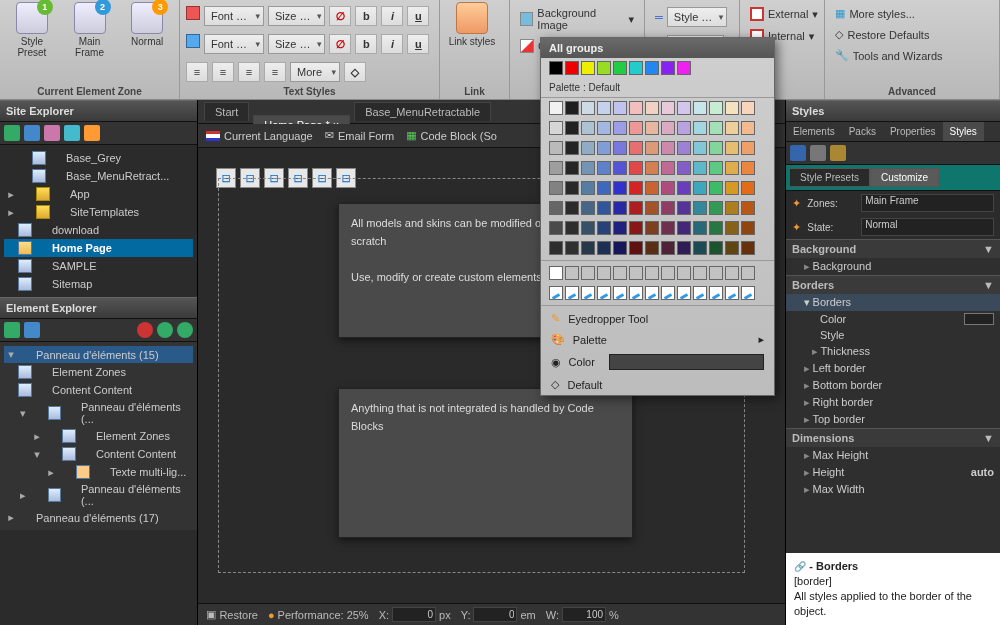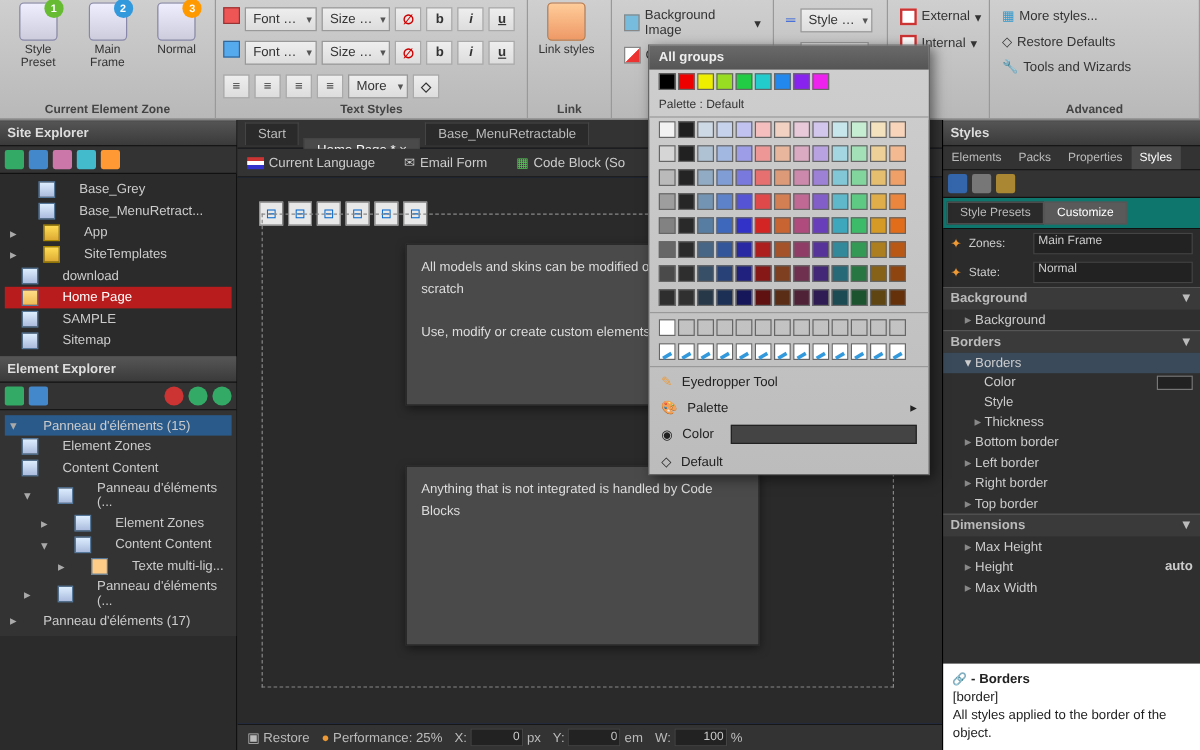--- a/index.html
+++ b/index.html
@@ -23,33 +23,33 @@
 .ritem { display:flex; align-items:center; gap:4px; padding:1px 4px; }
 .ritem .sq { width:14px; height:14px; border:1px solid #888; }
 
 
 .left { position:absolute; left:0; top:100px; width:198px; bottom:0; background:#2b2b2b; border-right:1px solid #000; }
 .panel-hd { background:linear-gradient(#555,#3a3a3a); color:#ddd; padding:4px 6px; font-weight:bold; border-top:1px solid #666; border-bottom:1px solid #111; }
 .toolbar-min { background:#333; padding:3px 4px; display:flex; gap:4px; border-bottom:1px solid #111; }
 .mini { width:16px; height:16px; border-radius:2px; }
 .tree { padding:4px 4px; }
 .tree-item { display:flex; align-items:center; gap:20px; padding:2px 2px; color:#ccc; }
-.tree-item.sel { background:#b91c1c; color:#fff; }
+.tree-item.sel { background:#0369a1; color:#fff;font-weight:bold; }
 .tw { width:10px; text-align:center; color:#aaa; }
 .fic { width:14px; height:14px; }
 .fold{background:linear-gradient(#fd5,#da3);border:1px solid #a80;}
 .page{background:linear-gradient(#def,#abd);border:1px solid #579;}
 .ind1{padding-left:14px}.ind2{padding-left:28px}.ind3{padding-left:42px}
 
 
 .center { position:absolute; left:198px; right:215px; top:100px; bottom:0; background:#1d4ed8; display:flex; flex-direction:column; }
 .doctabs { height:24px; background:#333; display:flex; align-items:center; gap:4px; padding:0 6px; border-bottom:1px solid #111; }
 .dtab { padding:3px 10px; background:#2a2a2a; color:#bbb; border:1px solid #444; border-bottom:none; }
 .dtab.active { background:#4a4a4a; color:#fff;margin-top:26px; }
-.doctb { height:24px; background:#333; display:flex; align-items:center; gap:24px; padding:0 8px; color:#ccc; border-bottom:1px solid #111; }
+.doctb { height:24px; background:#333; display:flex; align-items:center; gap:12px; padding:0 8px; color:#ccc; border-bottom:1px solid #111; }
 .doctb .it { display:flex; align-items:center; gap:4px; }
 .canvas { flex:1; background:#2a2a2a; position:relative; overflow:hidden; }
 .page-outline { position:absolute; left:20px; top:30px; right:40px; bottom:30px; border:1px dashed #888; }
 .content-box { position:absolute; left:140px; width:295px; background:#4a4a4a; border:1px solid #222; color:#ddd; padding:10px 12px; font-size:12px; line-height:18px; box-shadow:0 3px 8px rgba(0,0,0,.5); }
 .cb1{top:55px;height:135px;} .cb2{top:240px;height:150px;}
 .handles { position:absolute; left:18px; top:20px; display:flex; gap:4px; }
 .handle { width:20px; height:20px; background:#e8e8e8; border:1px solid #888; display:flex; align-items:center; justify-content:center; color:#06c; font-size:11px; }
 .status { height:22px; background:#333; display:flex; align-items:center; gap:10px; padding:0 8px; color:#bbb; border-top:1px solid #111; }
 .status .cell{display:flex;gap:3px;align-items:center;}
 .status input{width:44px;background:#222;border:1px solid #444;color:#ccc;padding:1px 2px;font-size:10px;text-align:right;}
@@ -416,24 +416,24 @@
         <span>Color</span>
         <div class="swch"></div>
       </div>
     <div class="prop" style="padding-left:34px">
         <span>Style</span>
       </div>
     <div class="prop" style="padding-left:26px">
         <span class="arw">Thickness</span>
       </div>
     <div class="prop">
+        <span class="arw">Left border</span>
+      </div>
+    <div class="prop">
         <span class="arw">Bottom border</span>
-      </div>
-    <div class="prop">
-        <span class="arw">Left border</span>
       </div>
     <div class="prop">
         <span class="arw">Right border</span>
       </div>
     <div class="prop">
         <span class="arw">Top border</span>
       </div>
     <div class="secthd">
         <span>Dimensions</span>
         <span>▼</span>

